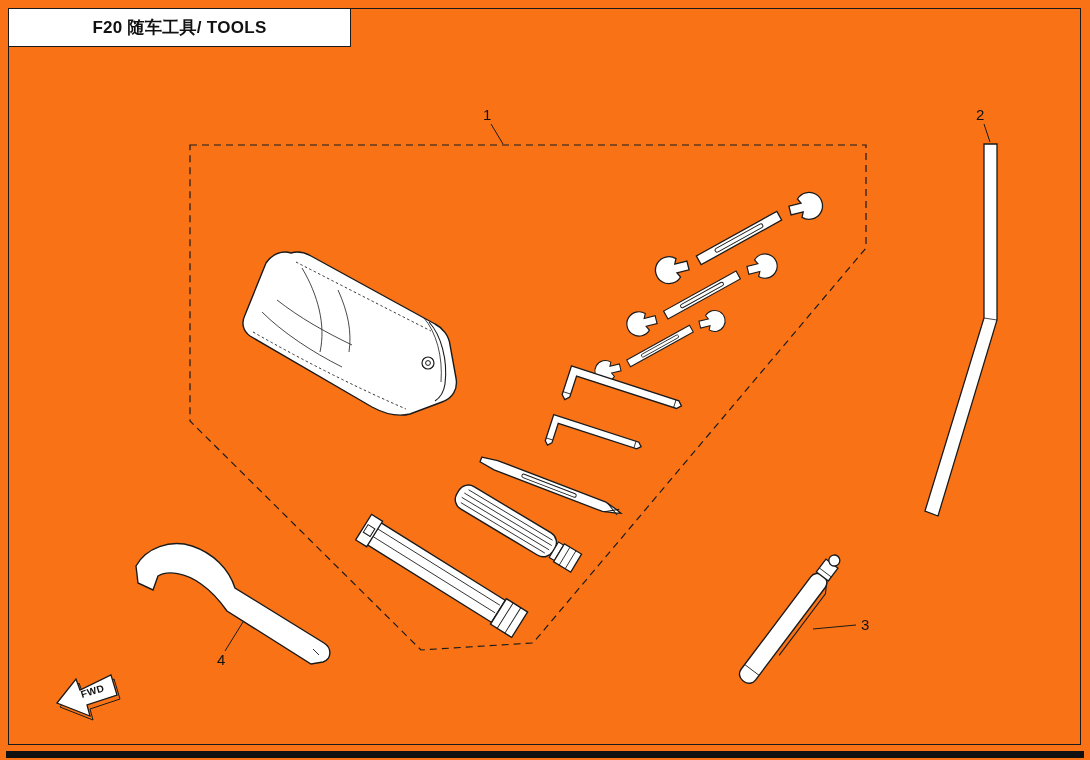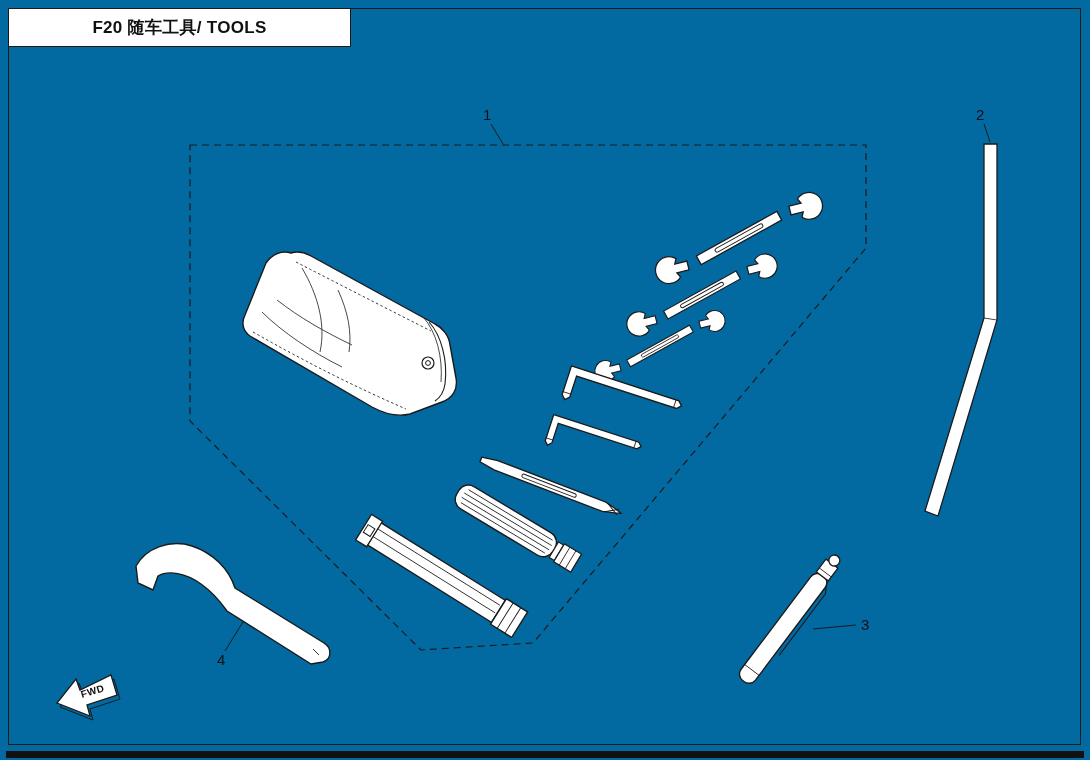--- a/index.html
+++ b/index.html
@@ -1,16 +1,16 @@
 <!DOCTYPE html>
 <html><head>
 <meta charset="utf-8">
 <style>
   html,body{margin:0;padding:0;background:#ffffff;}
-  .page{position:relative;width:1090px;height:760px;background:#0369a1;font-family:"Liberation Sans",sans-serif;overflow:hidden;}
+  .page{position:relative;width:1090px;height:760px;background:#f97316;font-family:"Liberation Sans",sans-serif;overflow:hidden;}
   .outer-border{position:absolute;left:8px;top:8px;width:1073px;height:737px;border:1.5px solid #1a1a1a;box-sizing:border-box;background:transparent;}
   .title-box{position:absolute;left:8px;top:8px;width:343px;height:39px;border:1.5px solid #1a1a1a;box-sizing:border-box;background:#fff;display:flex;align-items:center;justify-content:center;z-index:3;}
   .title-text{font-size:17px;font-weight:bold;color:#111;letter-spacing:0.3px;white-space:nowrap;}
   .bottom-bar{position:absolute;left:6px;top:751px;width:1078px;height:7px;background:#111;}
   svg.diagram{position:absolute;left:0;top:0;z-index:2;}
   text.callout{font-size:15px;fill:#111;font-family:"Liberation Sans",sans-serif;}
   text.fwd{font-size:10px;font-weight:bold;fill:#111;font-family:"Liberation Sans",sans-serif;letter-spacing:0.5px;}
 </style>
 </head>
 <body>

